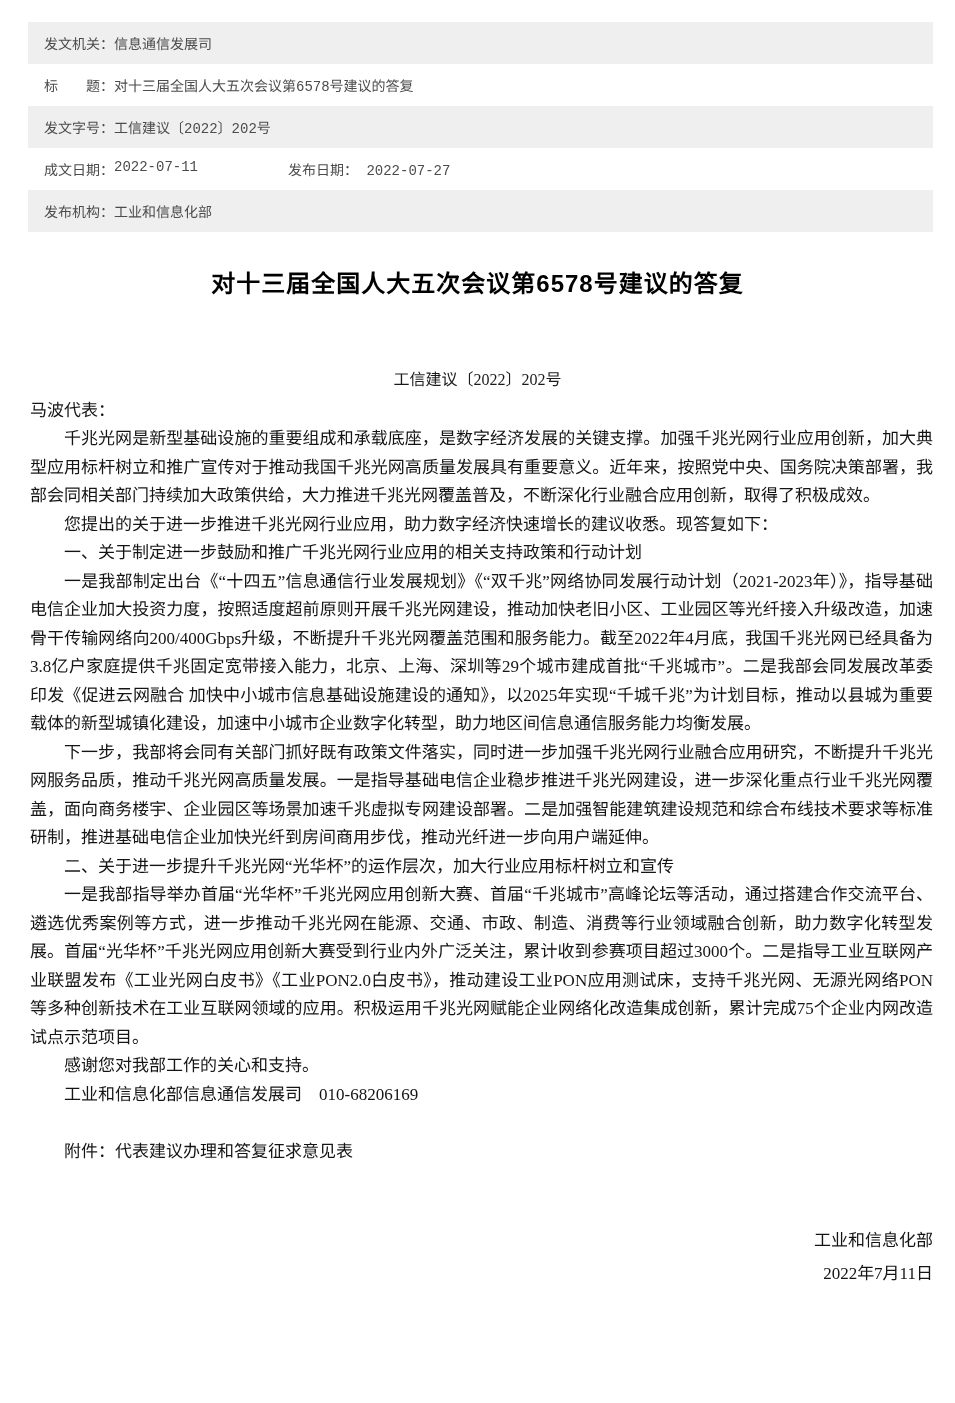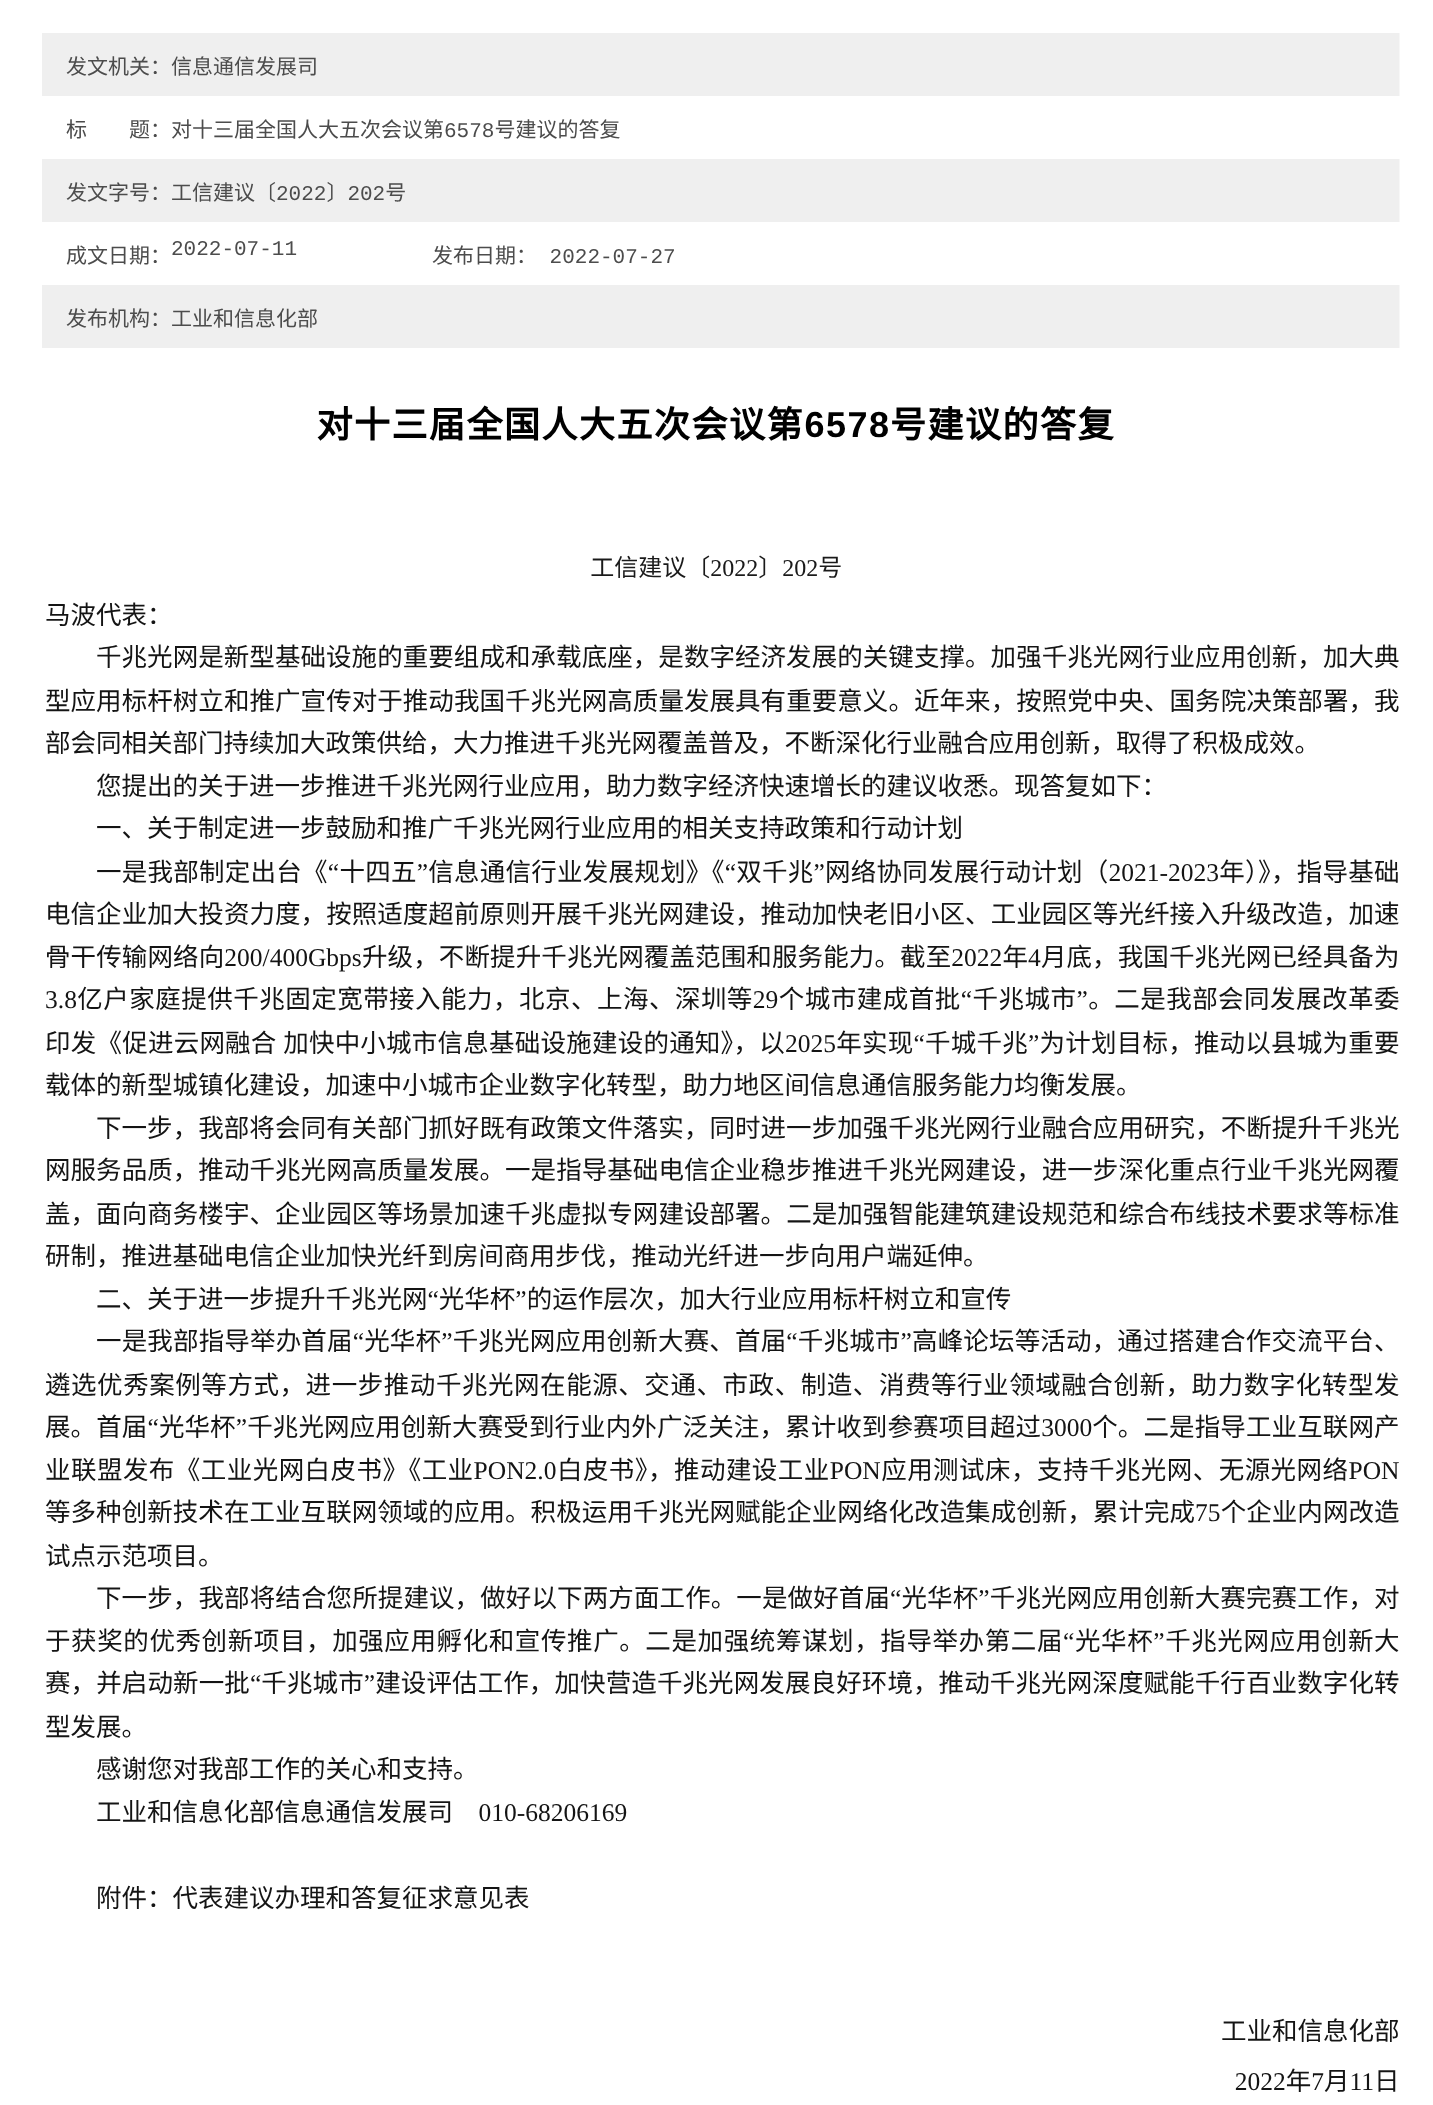--- a/index.html
+++ b/index.html
@@ -116,21 +116,20 @@
 
   <div class="doc-body">
     <p class="noindent">马波代表：</p>
     <p>千兆光网是新型基础设施的重要组成和承载底座，是数字经济发展的关键支撑。加强千兆光网行业应用创新，加大典型应用标杆树立和推广宣传对于推动我国千兆光网高质量发展具有重要意义。近年来，按照党中央、国务院决策部署，我部会同相关部门持续加大政策供给，大力推进千兆光网覆盖普及，不断深化行业融合应用创新，取得了积极成效。</p>
     <p>您提出的关于进一步推进千兆光网行业应用，助力数字经济快速增长的建议收悉。现答复如下：</p>
     <p>一、关于制定进一步鼓励和推广千兆光网行业应用的相关支持政策和行动计划</p>
     <p>一是我部制定出台《“十四五”信息通信行业发展规划》《“双千兆”网络协同发展行动计划（2021-2023年）》，指导基础电信企业加大投资力度，按照适度超前原则开展千兆光网建设，推动加快老旧小区、工业园区等光纤接入升级改造，加速骨干传输网络向200/400Gbps升级，不断提升千兆光网覆盖范围和服务能力。截至2022年4月底，我国千兆光网已经具备为3.8亿户家庭提供千兆固定宽带接入能力，北京、上海、深圳等29个城市建成首批“千兆城市”。二是我部会同发展改革委印发《促进云网融合 加快中小城市信息基础设施建设的通知》，以2025年实现“千城千兆”为计划目标，推动以县城为重要载体的新型城镇化建设，加速中小城市企业数字化转型，助力地区间信息通信服务能力均衡发展。</p>
     <p>下一步，我部将会同有关部门抓好既有政策文件落实，同时进一步加强千兆光网行业融合应用研究，不断提升千兆光网服务品质，推动千兆光网高质量发展。一是指导基础电信企业稳步推进千兆光网建设，进一步深化重点行业千兆光网覆盖，面向商务楼宇、企业园区等场景加速千兆虚拟专网建设部署。二是加强智能建筑建设规范和综合布线技术要求等标准研制，推进基础电信企业加快光纤到房间商用步伐，推动光纤进一步向用户端延伸。</p>
     <p>二、关于进一步提升千兆光网“光华杯”的运作层次，加大行业应用标杆树立和宣传</p>
     <p>一是我部指导举办首届“光华杯”千兆光网应用创新大赛、首届“千兆城市”高峰论坛等活动，通过搭建合作交流平台、遴选优秀案例等方式，进一步推动千兆光网在能源、交通、市政、制造、消费等行业领域融合创新，助力数字化转型发展。首届“光华杯”千兆光网应用创新大赛受到行业内外广泛关注，累计收到参赛项目超过3000个。二是指导工业互联网产业联盟发布《工业光网白皮书》《工业PON2.0白皮书》，推动建设工业PON应用测试床，支持千兆光网、无源光网络PON等多种创新技术在工业互联网领域的应用。积极运用千兆光网赋能企业网络化改造集成创新，累计完成75个企业内网改造试点示范项目。</p>
-    <p>下一步，我部将结合您所提建议，做好以下两方面工作。一是做好首届“光华杯”千兆光网应用创新大赛完赛工作，对于获奖的优秀创新项目，加强应用孵化和宣传推广。二是加强统筹谋划，指导举办第二届“光华杯”千兆光网应用创新大赛，并启动新一批“千兆城市”建设评估工作，加快营造千兆光网发展良好环境，推动千兆光网深度赋能千行百业数字化转型发展。</p>
     <p>感谢您对我部工作的关心和支持。</p>
     <p>工业和信息化部信息通信发展司　010-68206169</p>
     <p class="attachment">附件：代表建议办理和答复征求意见表</p>
   </div>
 
   <div class="signature">
     <div>工业和信息化部</div>
     <div>2022年7月11日</div>
   </div>
 

